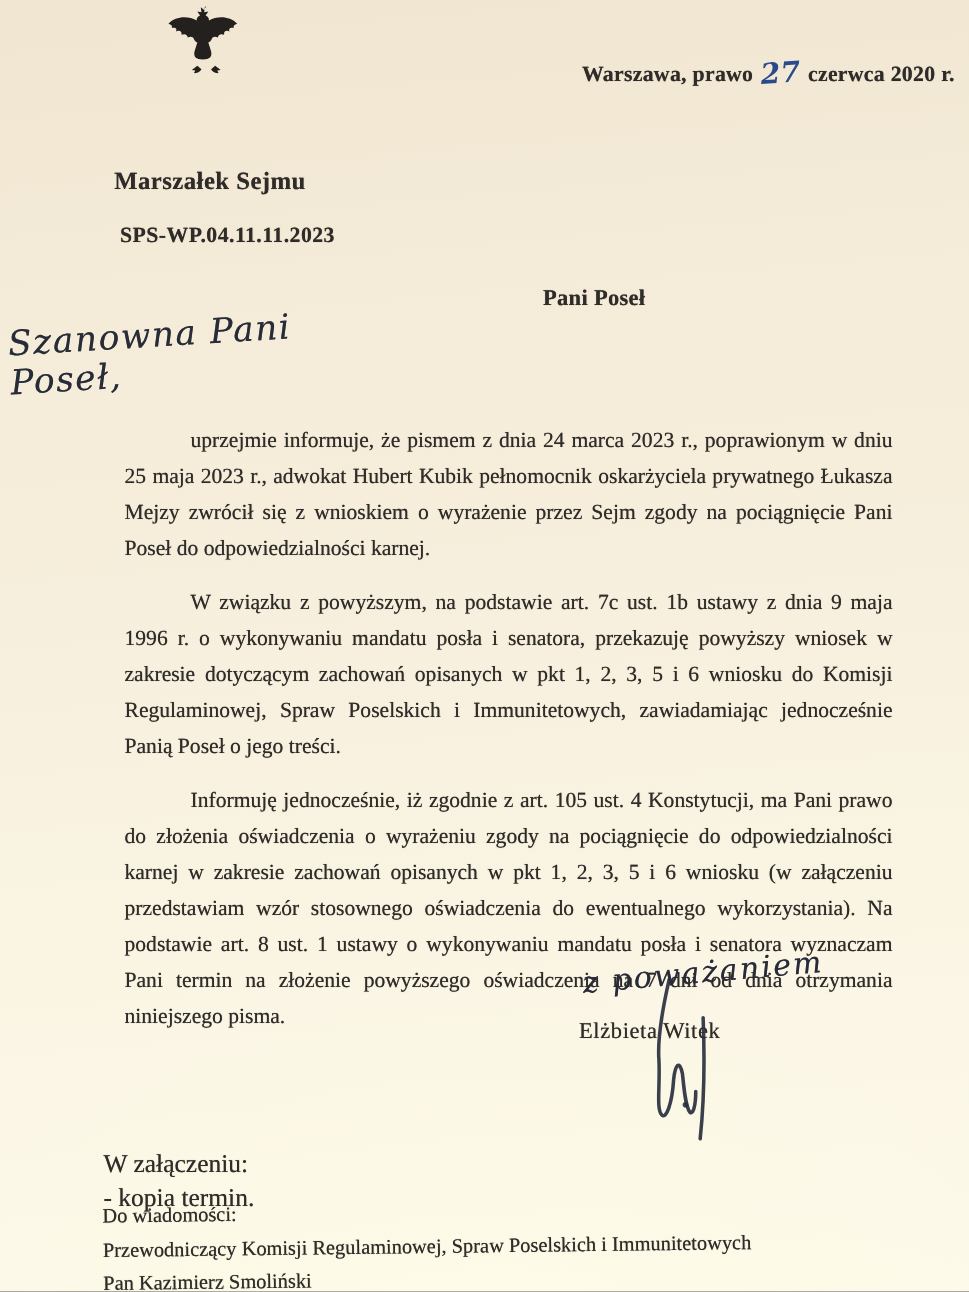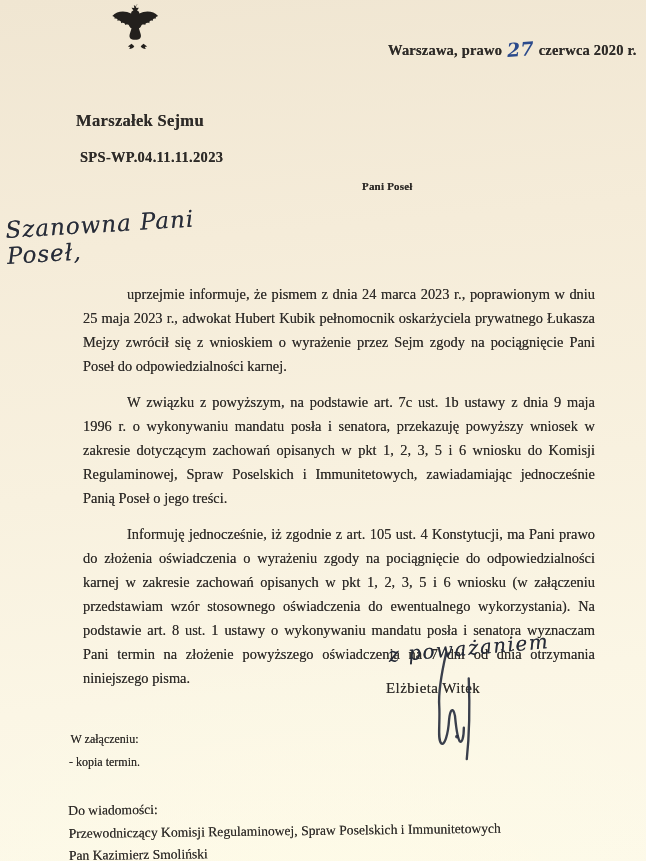--- a/index.html
+++ b/index.html
@@ -38,22 +38,22 @@
     text-align:center; font-weight:700;
     font-size:16.5px; line-height:29px; letter-spacing:.3px;margin-top:47px;
   }
 
   .ref{
     left:80px; top:133px;
     font-size:14.5px; font-weight:700; letter-spacing:.3px;margin-top:16px;
   }
 
   .recipient{
-    left:362px; top:174px;
-    font-size:11px; font-weight:700; line-height:25px; letter-spacing:.2px;
+    left:362px; top:187px;
+    font-size:15px; font-weight:700; line-height:25px; letter-spacing:.2px;
   }
 
   .handwriting{
     font-family:"DejaVu Serif",serif;
     font-style:italic;
     color:#272c38;
     text-shadow:0 0 .3px rgba(39,44,56,.6);
   }
   .greeting{
     left:6px; top:210px; width:230px;
@@ -73,22 +73,22 @@
     font-size:20px; letter-spacing:1.5px;
     transform:rotate(-5deg);
   }
   .signer{
     left:386px; top:680px;
     font-size:15px; letter-spacing:.4px;
   }
   .signature-svg{ left:424px; top:649px; width:60px; height:118px; }
 
   .attachments{
-    left:69px; top:728px;
-    font-size:12px; line-height:23px;text-align:center;
+    left:69px; top:764px;
+    font-size:17px; line-height:23px;
   }
   .cc{
     left:69px; top:800px;
     font-size:13.6px; line-height:21.5px;
     transform:rotate(-.7deg); transform-origin:left bottom;
   }
   .cc div{ margin-bottom:1px; }
 </style>
 </head>
 <body>

